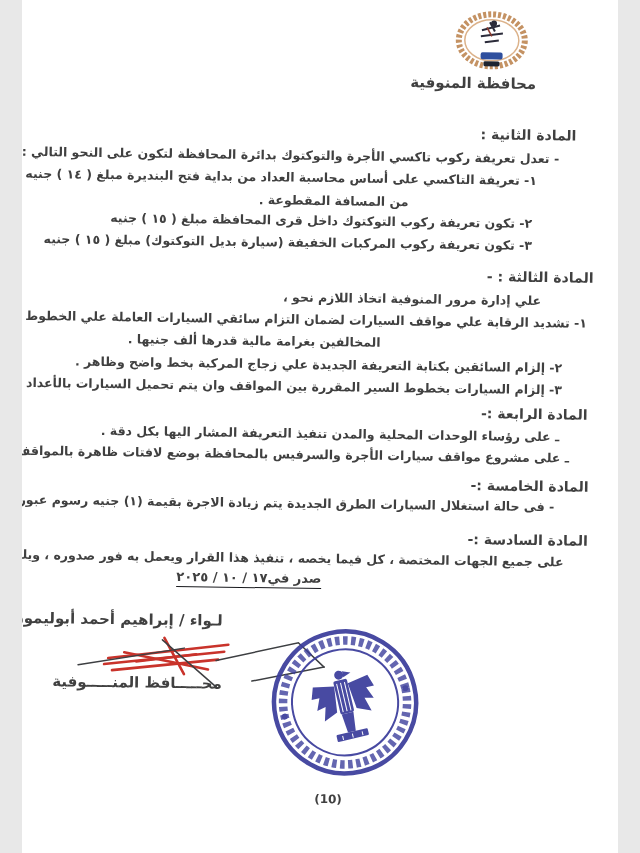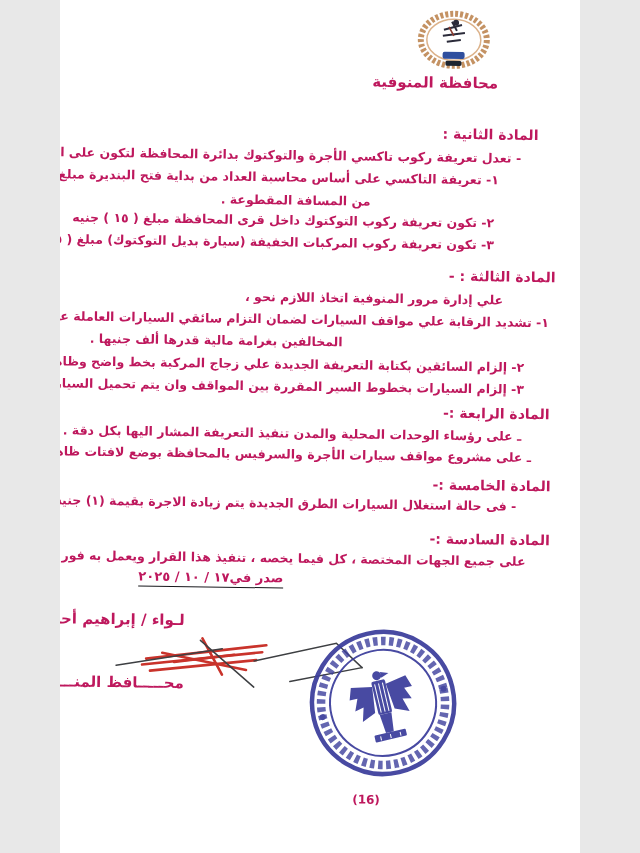--- a/index.html
+++ b/index.html
@@ -1,19 +1,19 @@
 <!DOCTYPE html>
 <html lang="ar" dir="rtl"><head>
 <meta charset="utf-8">
 <style>
   html,body{margin:0;padding:0;background:#e8e8e8;}
   .sheet{
-    position:relative;width:520px;height:853px;margin:0 auto;
+    position:relative;width:596px;height:853px;margin:0 auto;
     background:#ffffff;overflow:hidden;
-    font-family:"DejaVu Sans",sans-serif;font-weight:bold;color:#be185d;
+    font-family:"DejaVu Sans",sans-serif;font-weight:bold;color:#404040;
     direction:rtl;
   }
   .content{position:absolute;inset:0;transform:rotate(0.8deg);transform-origin:50% 45%;}
   .line{position:absolute;white-space:nowrap;font-size:12.5px;letter-spacing:-0.2px;}
   .heading{font-size:14px;}
   .gov-title{position:absolute;top:72px;right:86px;font-size:15px;}
   .emblem{position:absolute;top:8px;right:92px;}
   .issued{border-bottom:1.6px solid #17181c;padding-bottom:2px;font-size:13px;}
   .sig-name{font-size:15px;}
   .sig-title{font-size:15px;}
@@ -114,16 +114,16 @@
           <path d="M72,56 L72,85"></path>
             <path d="M76,56 L76,85"></path>
             <path d="M80,56 L80,85"></path>
           <path d="M66,108 L66,112"></path>
             <path d="M76,108 L76,112"></path>
             <path d="M86,108 L86,112"></path>
         </g>
       </svg>
     </div>
 
-    <div class="pagenum">(16)</div>
+    <div class="pagenum">(10)</div>
 
   </div>
 </div>
 
 </body></html>

